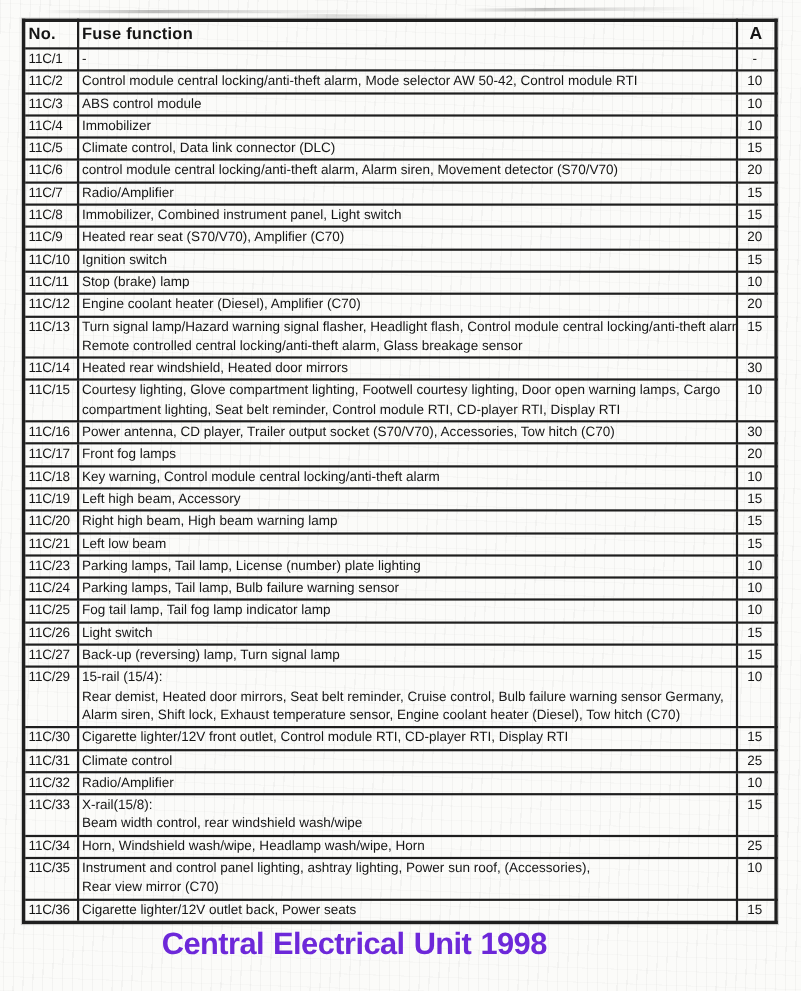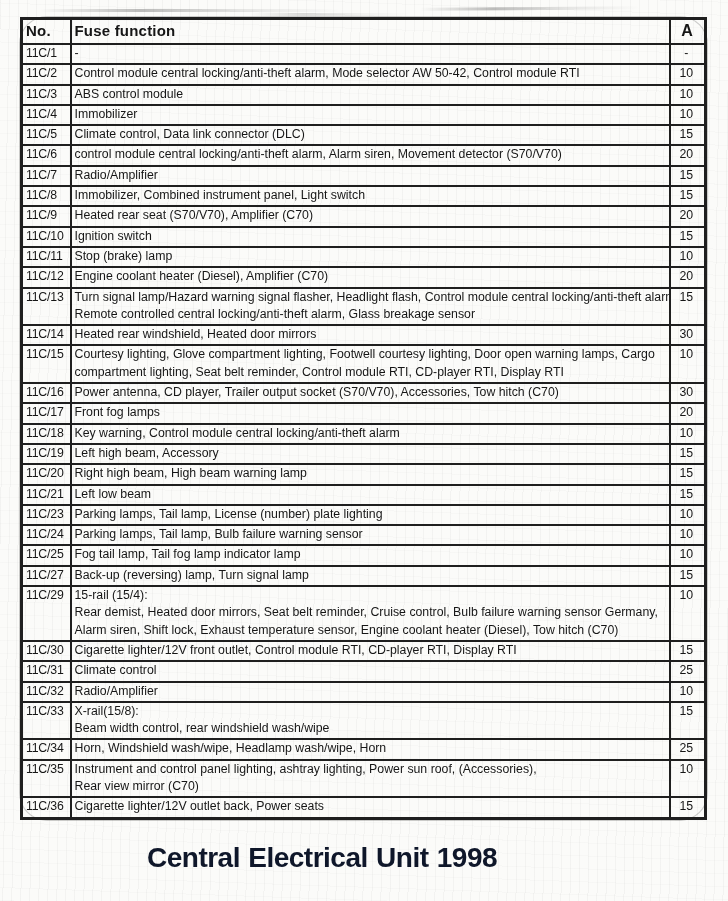--- a/index.html
+++ b/index.html
@@ -30,21 +30,20 @@
   .streak-1 { top: 9px; left: 40px; width: 300px; }
   .streak-2 { top: 7px; left: 420px; width: 220px; transform: rotate(-0.4deg); }
   .streak-3 { top: 13px; left: 250px; width: 160px; opacity: .5; }
 
   table.fuse-table {
     position: absolute;
     left: 20px; top: 17px;
     width: 687px;
     border-collapse: collapse;
     table-layout: fixed;
-    border-radius: 27px;
   }
   table.fuse-table, th, td {
     border: 2px solid #1f1f1f;
   }
   table.fuse-table { border-width: 3px; box-shadow: 0 0 0 1px rgba(60,60,60,.25); }
   th, td {
     border-left-width: 2px;
     border-right-width: 2px;
     border-top-width: 2px;
     border-bottom-width: 2px;
@@ -75,21 +74,21 @@
   .func-line   { white-space: nowrap; }
   .italic-line { }
 
   .caption {
     position: absolute;
     left: 147px; top: 842px;
     font-size: 28px;
     font-weight: bold;
     letter-spacing: -0.5px;
     word-spacing: 1px;
-    color: #0f172a;
+    color: #6d28d9;
   }
 </style>
 </head>
 <body>
 
 <div class="scan-streak streak-1"></div>
 <div class="scan-streak streak-2"></div>
 <div class="scan-streak streak-3"></div>
 
 <table class="fuse-table">
@@ -270,20 +269,27 @@
         <td class="amp-cell">10</td>
       </tr>
       <tr>
         <td class="no-cell">11C/25</td>
         <td class="func-cell">
           <div class="func-line">Fog tail lamp, Tail fog lamp indicator lamp</div>
         </td>
         <td class="amp-cell">10</td>
       </tr>
       <tr>
+        <td class="no-cell">11C/26</td>
+        <td class="func-cell">
+          <div class="func-line">Light switch</div>
+        </td>
+        <td class="amp-cell">15</td>
+      </tr>
+      <tr>
         <td class="no-cell">11C/27</td>
         <td class="func-cell">
           <div class="func-line">Back-up (reversing) lamp, Turn signal lamp</div>
         </td>
         <td class="amp-cell">15</td>
       </tr>
       <tr>
         <td class="no-cell">11C/29</td>
         <td class="func-cell">
           <div class="func-line italic-line">15-rail (15/4):</div>

